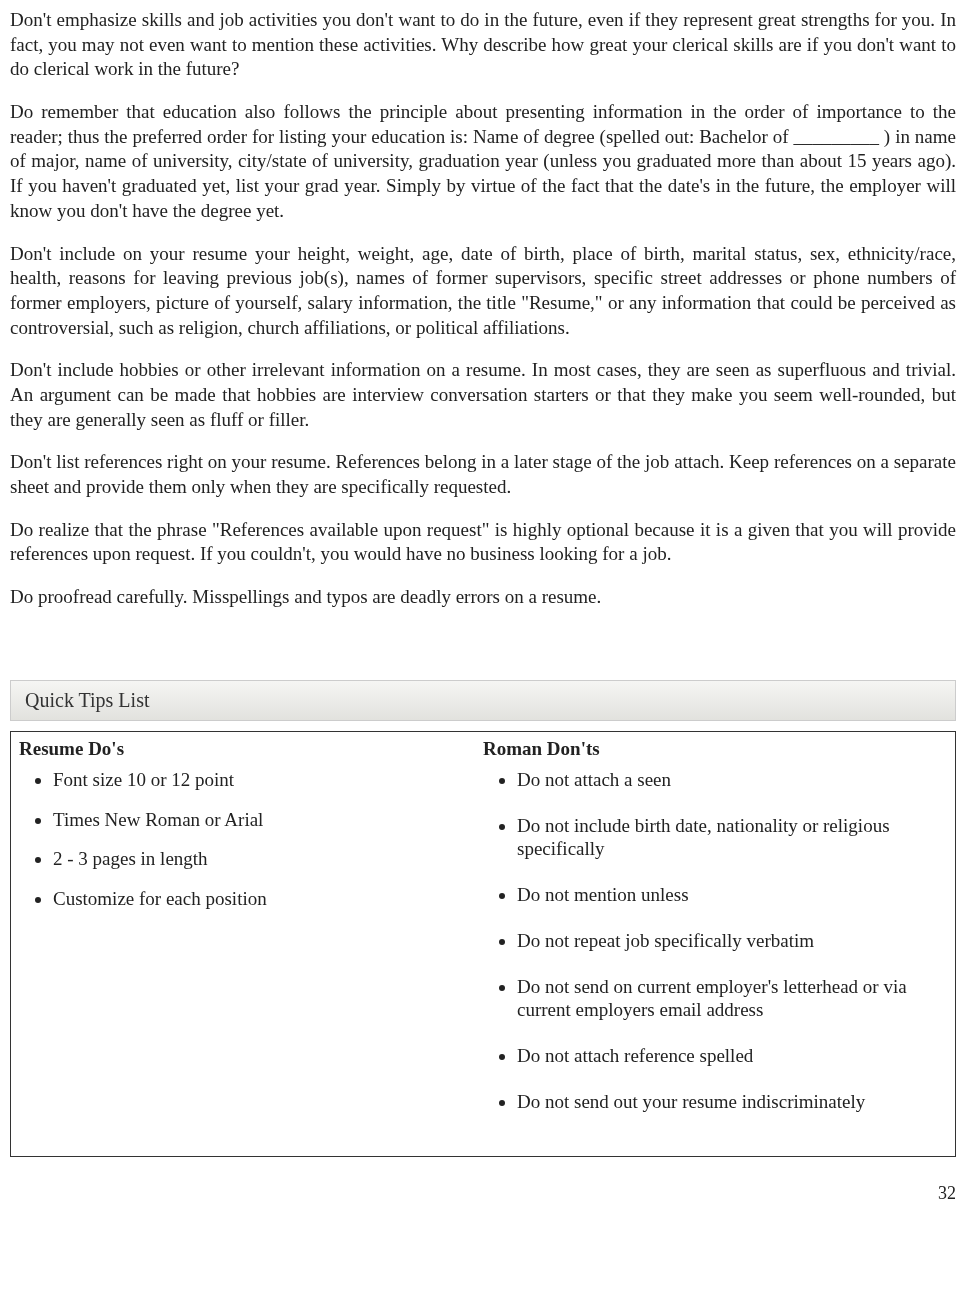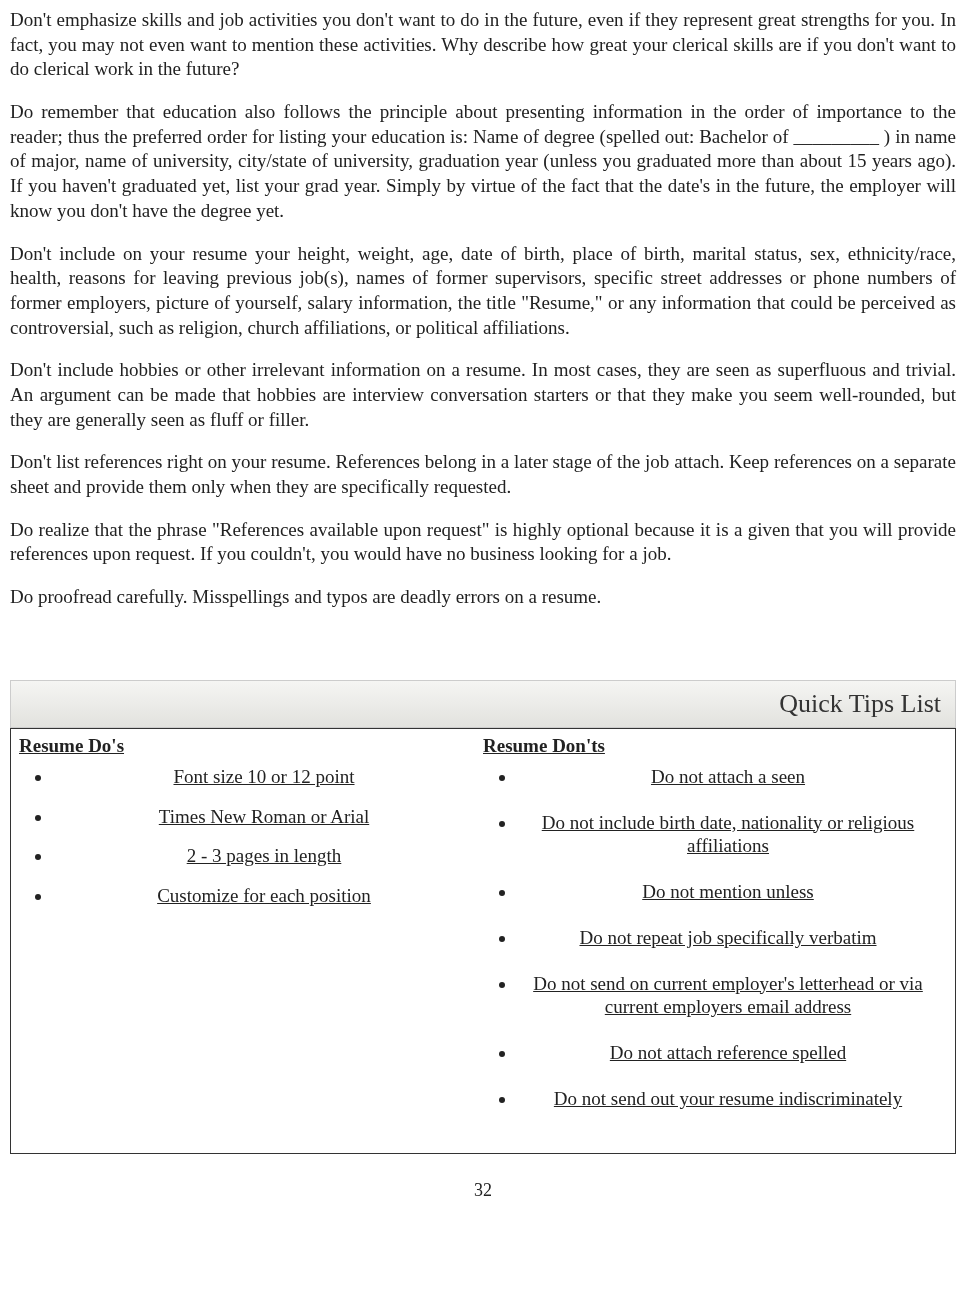--- a/index.html
+++ b/index.html
@@ -16,60 +16,58 @@
     text-align: justify;
     margin: 0 0 18px 0;
     line-height: 1.3;
   }
   .bold {
     font-weight: normal;
   }
   .section-header {
     background: linear-gradient(to bottom, #f5f5f3, #e2e2de);
     border: 1px solid #ccc;
-    font-size: 26px;
+    font-size: 20px;
     padding: 8px 14px;
     margin-top: 70px;
     margin-bottom: 0;
     font-weight: normal;
     color: #333;
-    text-align: right;
   }
   .tips-box {
     border: 1px solid #333;
+    margin-top: 10px;
     display: flex;
     padding: 6px 12px 20px 4px;
-    text-decoration: underline;
   }
   .tips-col {
     width: 50%;
     box-sizing: border-box;
     padding: 0 4px;
   }
   .tips-heading {
     font-weight: bold;
     margin: 0 0 8px 0;
   }
   .tips-col ul {
     list-style-type: disc;
     padding-left: 34px;
     margin: 8px 0 0 0;
-    text-align: center;
   }
   .tips-col li {
     margin-bottom: 16px;
     font-family: Georgia, 'Times New Roman', serif;
     font-size: 19px;
     line-height: 1.25;
   }
   .tips-col.right li {
     margin-bottom: 22px;
   }
   .page-number {
-    text-align: center;
+    text-align: right;
     margin-top: 26px;
     font-size: 18px;
   }
 </style>
 </head>
 <body>
 
 <p class="para"><span class="bold">Don't</span><span> emphasize skills and job activities you don't want to do in the future, even if they represent great strengths for you. In fact, you may not even want to mention these activities. Why describe how great your clerical skills are if you don't want to do clerical work in the future?</span></p>
 
 <p class="para"><span class="bold">Do</span><span> remember that education also follows the principle about presenting information in the order of importance to the reader; thus the preferred order for listing your education is: Name of degree (spelled out: Bachelor of _________ ) in name of major, name of university, city/state of university, graduation year (unless you graduated more than about 15 years ago).  If you haven't graduated yet, list your grad year. Simply by virtue of the fact that the date's in the future, the employer will know you don't have the degree yet.</span></p>
@@ -90,24 +88,24 @@
   <div class="tips-col">
     <div class="tips-heading">Resume Do's</div>
     <ul>
       <li>Font size 10 or 12 point</li>
       <li>Times New Roman or Arial</li>
       <li>2 - 3 pages in length</li>
       <li>Customize for each position</li>
     </ul>
   </div>
   <div class="tips-col right">
-    <div class="tips-heading">Resume Don'ts</div>
+    <div class="tips-heading">Roman Don'ts</div>
     <ul>
       <li>Do not attach a seen</li>
-      <li>Do not include birth date, nationality or religious affiliations</li>
+      <li>Do not include birth date, nationality or religious specifically</li>
       <li>Do not mention unless</li>
       <li>Do not repeat job specifically verbatim</li>
       <li>Do not send on current employer's letterhead or via current employers email address</li>
       <li>Do not attach reference spelled</li>
       <li>Do not send out your resume indiscriminately</li>
     </ul>
   </div>
 </div>
 
 <div class="page-number">32</div>

